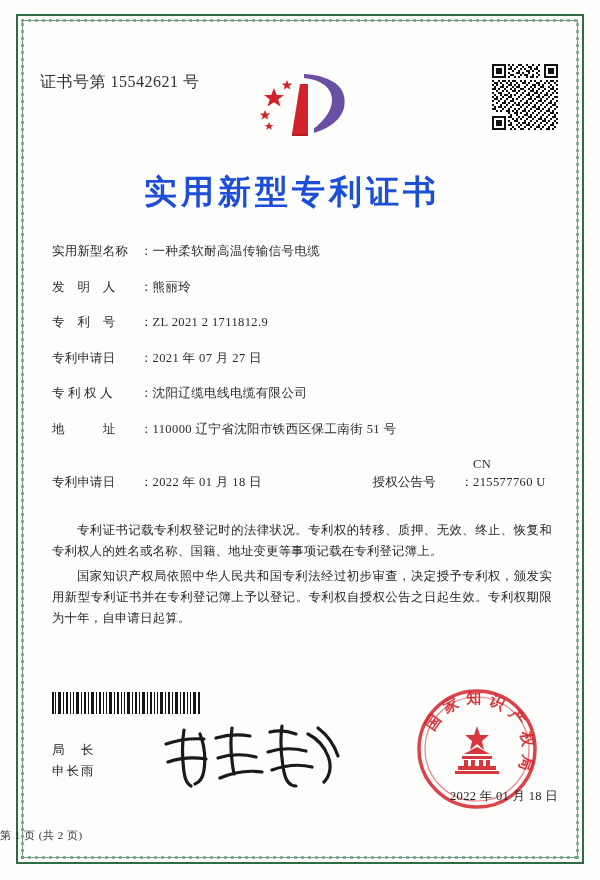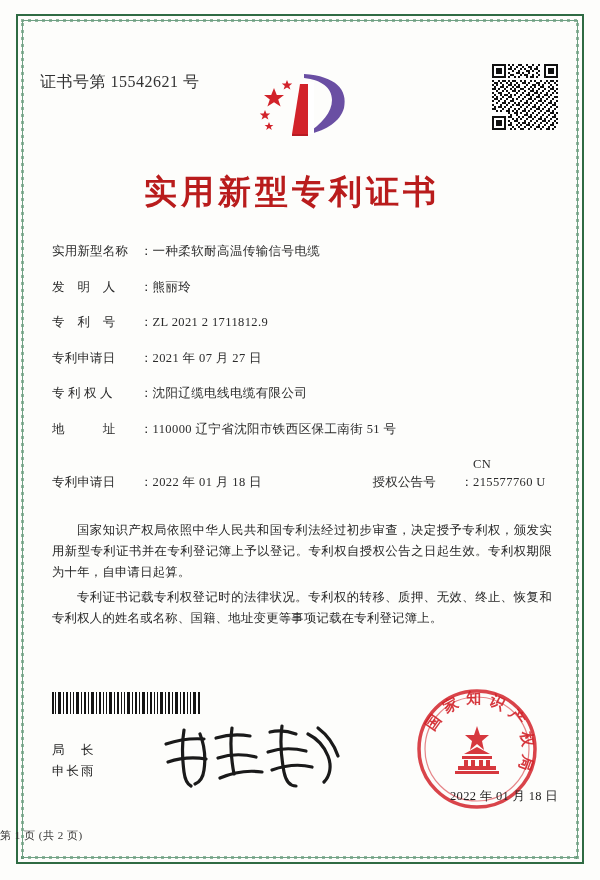--- a/index.html
+++ b/index.html
@@ -86,21 +86,21 @@
 
   .main-title {
     position: absolute;
     top: 170px;
     left: 0;
     width: 584px;
     text-align: center;
     font-size: 33px;
     font-weight: bold;
     letter-spacing: 4px;
-    color: #b91c1c;
+    color: #1d4ed8;
     font-family: "DejaVu Serif", serif;
   }
 
   .fields {
     position: absolute;
     left: 52px;
     top: 242px;
     width: 500px;
     font-size: 12.5px;
     color: #2b2b2b;
@@ -605,22 +605,22 @@
       <span class="field-colon">：</span>
       <span class="field-value">2022 年 01 月 18 日</span>
       <span class="field-label2">授权公告号</span>
       <span class="field-colon">：</span>
       <span class="field-value2">CN 215577760 U</span>
     </div>
 
   </div>
 
   <div class="paragraphs">
+    <p>专利证书记载专利权登记时的法律状况。专利权的转移、质押、无效、终止、恢复和专利权人的姓名或名称、国籍、地址变更等事项记载在专利登记簿上。</p>
     <p>国家知识产权局依照中华人民共和国专利法经过初步审查，决定授予专利权，颁发实用新型专利证书并在专利登记簿上予以登记。专利权自授权公告之日起生效。专利权期限为十年，自申请日起算。</p>
-    <p>专利证书记载专利权登记时的法律状况。专利权的转移、质押、无效、终止、恢复和专利权人的姓名或名称、国籍、地址变更等事项记载在专利登记簿上。</p>
   </div>
 
   <div class="barcode">
     <svg viewBox="0 0 148 22" width="148" height="22" shape-rendering="crispEdges" aria-hidden="true">
       <rect width="148" height="22" fill="#ffffff"></rect>
       <g fill="#151515">
         <rect x="0" y="0" width="2" height="22"></rect>
           <rect x="3" y="0" width="1" height="22"></rect>
         <rect x="6" y="0" width="3" height="22"></rect>
           <rect x="11" y="0" width="1" height="22"></rect>

